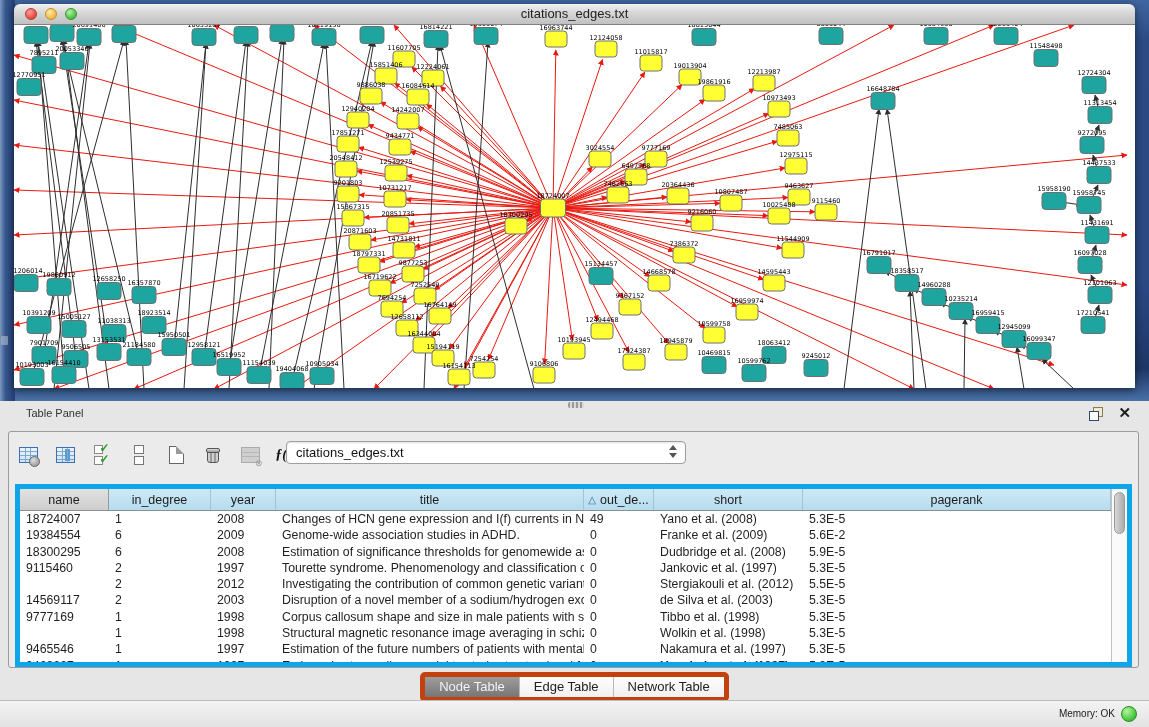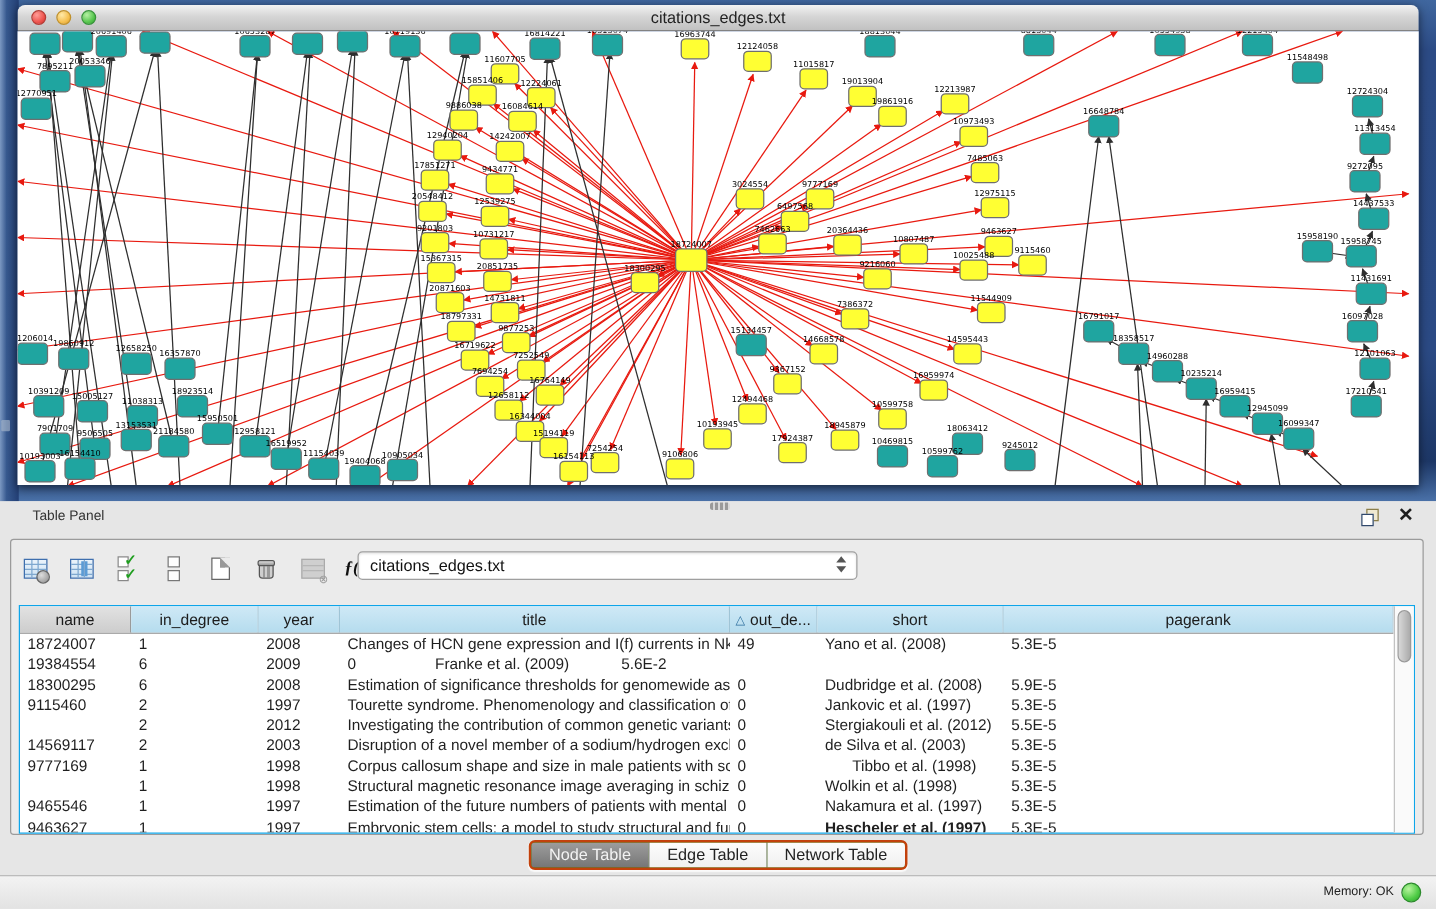--- a/index.html
+++ b/index.html
@@ -49,34 +49,34 @@
   .gray-grid{width:17px;height:14px;border:1px solid #9a9a9a;background:#c9c9c9;position:relative;opacity:.8;}
   .gray-grid:before{content:"";position:absolute;left:0;top:4px;right:0;height:1px;background:#a9a9a9;box-shadow:0 4px 0 #a9a9a9;}
   .gray-grid:after{content:"⊗";position:absolute;right:-4px;bottom:-6px;font-size:9px;color:#888;}
   .fx-ic{font-family:"Liberation Serif",serif;font-style:italic;font-weight:bold;font-size:14px;color:#111;}
   .combo{position:absolute;left:277px;top:9px;width:398px;height:21px;background:#fff;border:1px solid #9f9f9f;border-radius:4px;box-shadow:inset 0 1px 2px rgba(0,0,0,.12);cursor:pointer;}
   .combo-text{position:absolute;left:9px;top:3px;font-size:13px;color:#111;}
   .combo-arrows{position:absolute;right:7px;top:3px;width:9px;height:15px;}
   .combo-arrows .up{width:0;height:0;border-left:4px solid transparent;border-right:4px solid transparent;border-bottom:5px solid #555;margin-bottom:3px;}
   .combo-arrows .dn{width:0;height:0;border-left:4px solid transparent;border-right:4px solid transparent;border-top:5px solid #555;}
   
-  .table-wrap{position:absolute;left:6px;top:52px;width:1117px;height:183px;background:#fff;border:1px solid #0ea5e9;box-sizing:border-box;display:flex;}
+  .table-wrap{position:absolute;left:6px;top:52px;width:1117px;height:183px;background:#fff;border:5px solid #0ea5e9;box-sizing:border-box;display:flex;}
   .table-main{flex:1;display:flex;flex-direction:column;overflow:hidden;}
   .thead{height:21px;display:flex;border-bottom:1px solid #8f8f8f;flex:0 0 21px;}
   .th{box-sizing:border-box;display:flex;align-items:center;justify-content:center;font-size:12.5px;color:#1c1c1c;background:linear-gradient(#cfe9f6,#b5dcee);border-right:1px solid #9fc4d6;cursor:pointer;overflow:hidden;white-space:nowrap;}
   .th.gray{background:linear-gradient(#e2e2e2,#cdcdcd);border-right:1px solid #9a9a9a;}
   .sort-tri{color:#2e6f9e;font-size:10px;margin-right:4px;}
   .tbody{flex:1;overflow:hidden;}
   .tr{display:flex;height:16.3px;line-height:16.3px;cursor:default;}
   .td{box-sizing:border-box;padding-left:6px;font-size:12.3px;color:#1f1f1f;white-space:nowrap;overflow:hidden;}
   .vscroll{flex:0 0 15px;border-left:1px solid #c2c2c2;background:#fafafa;position:relative;}
   .vthumb{position:absolute;left:2px;right:2px;top:3px;height:40px;border:1px solid #9a9a9a;border-radius:6px;background:linear-gradient(90deg,#d8d8d8,#ababab);cursor:pointer;}
   
   .tabbar{position:absolute;left:0;right:0;top:271px;height:24px;display:flex;justify-content:center;}
-  .seg{display:inline-flex;border:2px solid #c2410c;border-radius:5px;overflow:hidden;background:#4d7c0f;height:20px;box-shadow:0 1px 1px rgba(255,255,255,.8);}
+  .seg{display:inline-flex;border:5px solid #c2410c;border-radius:5px;overflow:hidden;background:#14b8a6;height:20px;box-shadow:0 1px 1px rgba(255,255,255,.8);}
   .seg .tab{padding:0 14px;font-size:13px;line-height:20px;color:#222;background:linear-gradient(#fdfdfd,#f0f0f0);border-left:1px solid #b9b9b9;cursor:pointer;}
   .seg .tab:first-child{border-left:none;}
   .seg .tab.sel{background:linear-gradient(#9d9d9d,#767676);color:#f3f3f3;}
   
   .statusbar{position:absolute;left:0;top:700px;width:1149px;height:27px;background:linear-gradient(#f3f3f3,#e2e2e2);border-top:1px solid #bcbcbc;}
   .mem{position:absolute;right:34px;top:7px;font-size:10px;color:#222;}
   .mem-dot{position:absolute;right:12px;top:5px;width:14px;height:14px;border-radius:50%;background:radial-gradient(circle at 35% 30%,#b8f59e,#4ecb45 60%,#2c9b2c);border:1px solid #2c8a2c;}
 </style>
 </head>
 <body>
@@ -584,20 +584,21 @@
                 <div class="td" style="flex: 0 0 65px;">2008</div>
                 <div class="td" style="flex: 1 1 0%;">Changes of HCN gene expression and I(f) currents in Nkx2.5-positive cardiomyoc...</div>
                 <div class="td" style="flex: 0 0 70px;">49</div>
                 <div class="td" style="flex: 0 0 149px;">Yano et al. (2008)</div>
                 <div class="td" style="flex: 1 1 0%;">5.3E-5</div>
               </div>
               <div class="tr">
                 <div class="td" style="flex: 0 0 89px;">19384554</div>
                 <div class="td" style="flex: 0 0 102px;">6</div>
                 <div class="td" style="flex: 0 0 65px;">2009</div>
+                <div class="td" style="flex: 1 1 0%;">Genome-wide association studies in ADHD.</div>
                 <div class="td" style="flex: 0 0 70px;">0</div>
                 <div class="td" style="flex: 0 0 149px;">Franke et al. (2009)</div>
                 <div class="td" style="flex: 1 1 0%;">5.6E-2</div>
               </div>
               <div class="tr">
                 <div class="td" style="flex: 0 0 89px;">18300295</div>
                 <div class="td" style="flex: 0 0 102px;">6</div>
                 <div class="td" style="flex: 0 0 65px;">2008</div>
                 <div class="td" style="flex: 1 1 0%;">Estimation of significance thresholds for genomewide association scans.</div>
                 <div class="td" style="flex: 0 0 70px;">0</div>
@@ -630,21 +631,21 @@
                 <div class="td" style="flex: 0 0 70px;">0</div>
                 <div class="td" style="flex: 0 0 149px;">de Silva et al. (2003)</div>
                 <div class="td" style="flex: 1 1 0%;">5.3E-5</div>
               </div>
               <div class="tr">
                 <div class="td" style="flex: 0 0 89px;">9777169</div>
                 <div class="td" style="flex: 0 0 102px;">1</div>
                 <div class="td" style="flex: 0 0 65px;">1998</div>
                 <div class="td" style="flex: 1 1 0%;">Corpus callosum shape and size in male patients with schizophrenia.</div>
                 <div class="td" style="flex: 0 0 70px;">0</div>
-                <div class="td" style="flex: 0 0 149px; text-align: center;">Tibbo et al. (1998)</div>
+                <div class="td" style="flex: 0 0 149px;">Tibbo et al. (1998)</div>
                 <div class="td" style="flex: 1 1 0%;">5.3E-5</div>
               </div>
               <div class="tr">
                 <div class="td" style="flex: 0 0 89px; margin-top: 41px;">9699695</div>
                 <div class="td" style="flex: 0 0 102px;">1</div>
                 <div class="td" style="flex: 0 0 65px;">1998</div>
                 <div class="td" style="flex: 1 1 0%;">Structural magnetic resonance image averaging in schizophrenia.</div>
                 <div class="td" style="flex: 0 0 70px;">0</div>
                 <div class="td" style="flex: 0 0 149px;">Wolkin et al. (1998)</div>
                 <div class="td" style="flex: 1 1 0%;">5.3E-5</div>

